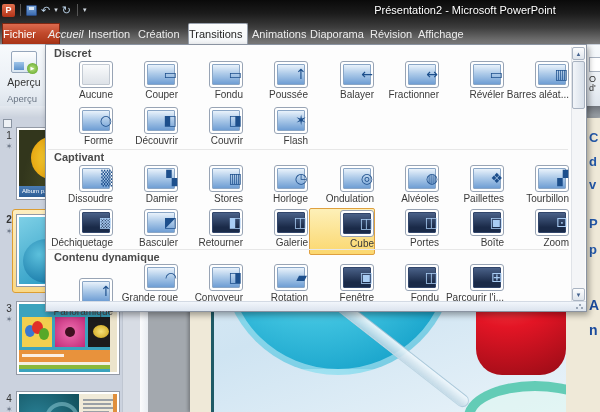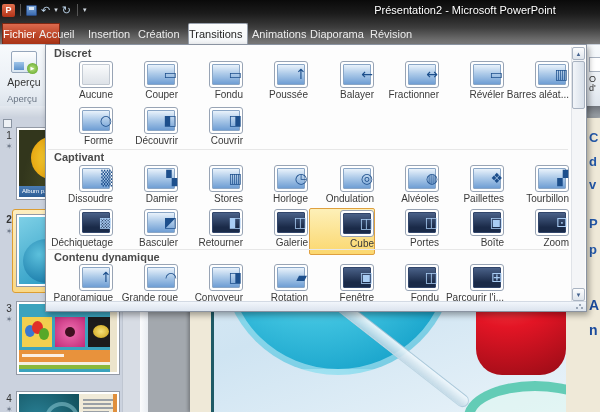--- a/index.html
+++ b/index.html
@@ -126,40 +126,43 @@
       <div class="caret">▾</div>
       <div class="qat-btn">↻</div>
       <div class="qat-sep"></div>
       <div class="caret">▾</div>
     </div>
     <div class="win-title">Présentation2 - Microsoft PowerPoint</div>
 
     <div class="tab tab-file" style="left:2px;width:58px;">
         <span>Fichier</span>
       </div>
-    <div class="tab" style="left:39px;width:42px;">
+    <div class="tab" style="left:48px;width:42px;font-style:italic;">
         <span>Accueil</span>
       </div>
     <div class="tab" style="left:88px;width:48px;">
         <span>Insertion</span>
       </div>
     <div class="tab" style="left:138px;width:48px;">
         <span>Création</span>
       </div>
     <div class="tab tab-active" style="left:188px;width:60px;">
         <span>Transitions</span>
       </div>
     <div class="tab" style="left:252px;width:56px;">
         <span>Animations</span>
       </div>
     <div class="tab" style="left:310px;width:56px;">
         <span>Diaporama</span>
       </div>
     <div class="tab" style="left:370px;width:46px;">
         <span>Révision</span>
+      </div>
+    <div class="tab" style="left:418px;width:50px;">
+        <span>Affichage</span>
       </div>
   </div>
 
   <div class="ribbon">
     <div class="preview-btn">
       <div class="preview-ic"></div>
       <div class="preview-label">Aperçu</div>
     </div>
     <div class="group-label">Aperçu</div>
     <div class="opt-frag-ic"></div>
@@ -253,20 +256,21 @@
     <div class="cell" style="left:68px;top:16px;"><span class="ticon" data-glyph="▭" data-kind="light"></span><span class="tlabel">Couper</span></div>
     <div class="cell" style="left:133px;top:16px;"><span class="ticon" data-glyph="▭" data-kind="light"></span><span class="tlabel">Fondu</span></div>
     <div class="cell" style="left:198px;top:16px;"><span class="ticon" data-glyph="↑" data-kind="light"></span><span class="tlabel">Poussée</span></div>
     <div class="cell" style="left:264px;top:16px;"><span class="ticon" data-glyph="←" data-kind="light"></span><span class="tlabel">Balayer</span></div>
     <div class="cell" style="left:329px;top:16px;"><span class="ticon" data-glyph="↔" data-kind="light"></span><span class="tlabel">Fractionner</span></div>
     <div class="cell" style="left:394px;top:16px;"><span class="ticon" data-glyph="▭" data-kind="light"></span><span class="tlabel">Révéler</span></div>
     <div class="cell" style="left:459px;top:16px;"><span class="ticon" data-glyph="▥" data-kind="light"></span><span class="tlabel">Barres aléat...</span></div>
     <div class="cell" style="left:3px;top:62px;"><span class="ticon" data-glyph="○" data-kind="light"></span><span class="tlabel">Forme</span></div>
     <div class="cell" style="left:68px;top:62px;"><span class="ticon" data-glyph="◧" data-kind="light"></span><span class="tlabel">Découvrir</span></div>
     <div class="cell" style="left:133px;top:62px;"><span class="ticon" data-glyph="◨" data-kind="light"></span><span class="tlabel">Couvrir</span></div>
+    <div class="cell" style="left:198px;top:62px;"><span class="ticon" data-glyph="✶" data-kind="light"></span><span class="tlabel">Flash</span></div>
 
     <div class="gsep" style="top:104px;"></div>
     <div class="gsec" style="top:106px;">Captivant</div>
 
     <div class="cell" style="left:3px;top:120px;"><span class="ticon" data-glyph="▒" data-kind="light"></span><span class="tlabel">Dissoudre</span></div>
     <div class="cell" style="left:68px;top:120px;"><span class="ticon" data-glyph="▚" data-kind="light"></span><span class="tlabel">Damier</span></div>
     <div class="cell" style="left:133px;top:120px;"><span class="ticon" data-glyph="▥" data-kind="light"></span><span class="tlabel">Stores</span></div>
     <div class="cell" style="left:198px;top:120px;"><span class="ticon" data-glyph="◷" data-kind="light"></span><span class="tlabel">Horloge</span></div>
     <div class="cell" style="left:264px;top:120px;"><span class="ticon" data-glyph="◎" data-kind="light"></span><span class="tlabel">Ondulation</span></div>
     <div class="cell" style="left:329px;top:120px;"><span class="ticon" data-glyph="◍" data-kind="light"></span><span class="tlabel">Alvéoles</span></div>
@@ -277,21 +281,21 @@
     <div class="cell" style="left:133px;top:164px;"><span class="ticon" data-glyph="◧" data-kind="dark"></span><span class="tlabel">Retourner</span></div>
     <div class="cell" style="left:198px;top:164px;"><span class="ticon" data-glyph="◫" data-kind="dark"></span><span class="tlabel">Galerie</span></div>
     <div class="cell" style="left:329px;top:164px;"><span class="ticon" data-glyph="◫" data-kind="dark"></span><span class="tlabel">Portes</span></div>
     <div class="cell cell-sel" style="left:263px;top:163px;"><span class="ticon" data-glyph="◫" data-kind="dark"></span><span class="tlabel">Cube</span></div>
     <div class="cell" style="left:394px;top:164px;"><span class="ticon" data-glyph="▣" data-kind="dark"></span><span class="tlabel">Boîte</span></div>
     <div class="cell" style="left:459px;top:164px;"><span class="ticon" data-glyph="⊡" data-kind="dark"></span><span class="tlabel">Zoom</span></div>
 
     <div class="gsep" style="top:204px;"></div>
     <div class="gsec" style="top:206px;">Contenu dynamique</div>
 
-    <div class="cell" style="left:3px;top:219px;"><span class="ticon" data-glyph="↑" data-kind="light"></span><span class="tlabel">Panoramique</span></div>
+    <div class="cell" style="left:3px;top:233px;"><span class="ticon" data-glyph="↑" data-kind="light"></span><span class="tlabel">Panoramique</span></div>
     <div class="cell" style="left:68px;top:219px;"><span class="ticon" data-glyph="◠" data-kind="light"></span><span class="tlabel">Grande roue</span></div>
     <div class="cell" style="left:133px;top:219px;"><span class="ticon" data-glyph="◨" data-kind="light"></span><span class="tlabel">Convoyeur</span></div>
     <div class="cell" style="left:198px;top:219px;"><span class="ticon" data-glyph="▰" data-kind="light"></span><span class="tlabel">Rotation</span></div>
     <div class="cell" style="left:264px;top:219px;"><span class="ticon" data-glyph="▣" data-kind="dark"></span><span class="tlabel">Fenêtre</span></div>
     <div class="cell" style="left:329px;top:219px;"><span class="ticon" data-glyph="◫" data-kind="dark"></span><span class="tlabel">Fondu</span></div>
     <div class="cell" style="left:394px;top:219px;"><span class="ticon" data-glyph="⊞" data-kind="dark"></span><span class="tlabel">Parcourir l'i...</span></div>
 
     <div class="gsb">
       <div class="gsb-btn" style="top:0;">▲</div>
       <div class="gsb-thumb"></div>

